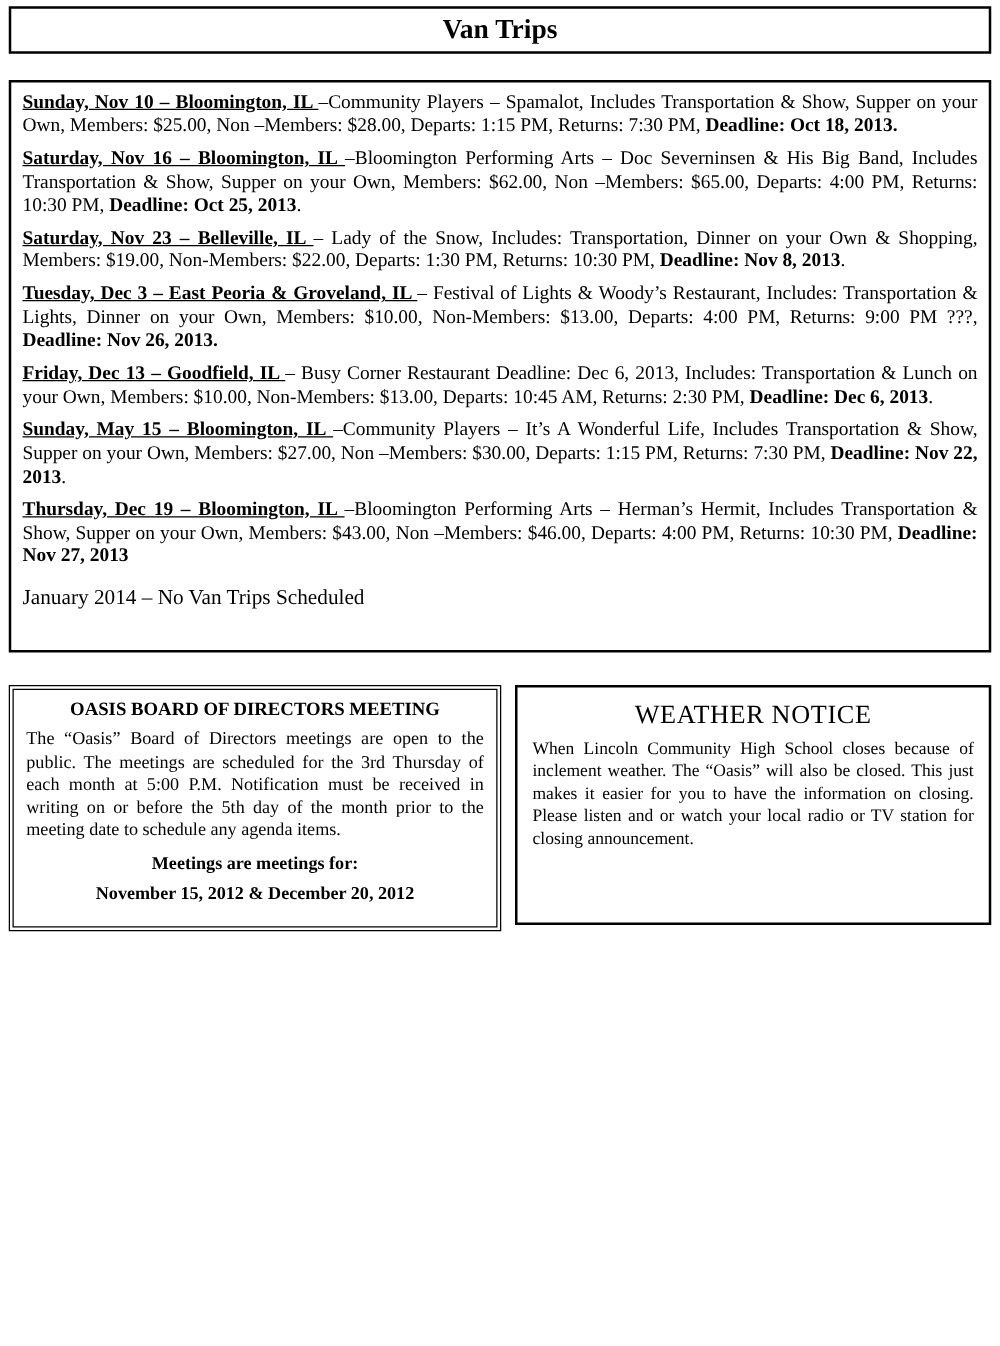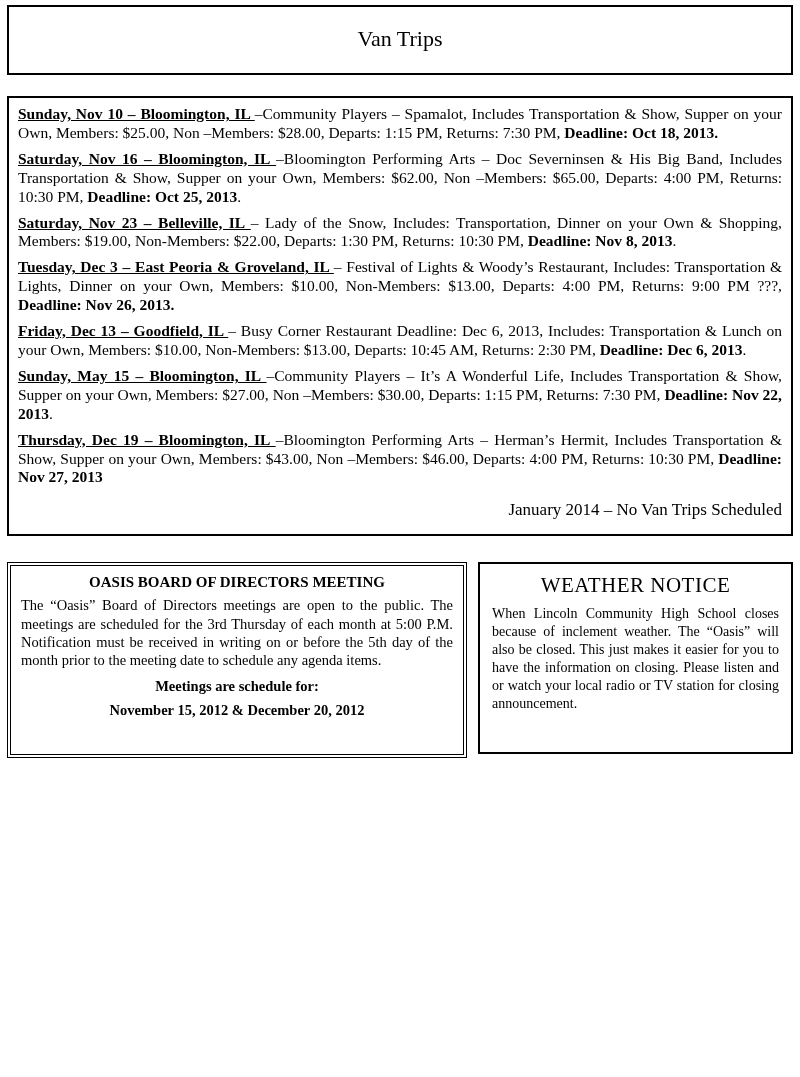--- a/index.html
+++ b/index.html
@@ -12,41 +12,41 @@
     position: relative;
   }
   .page { position: absolute; inset: 0; padding: 5px 7px 0 7px; }
 
   .title-box {
     border: 2px solid #000;
     text-align: center;
     padding: 3px 0 5px 0;
     margin-bottom: 21px;
   }
-  .page-title { font-size: 22px; font-weight: 400; margin: 16px; }
+  .page-title { font-size: 22px; font-weight: 700; margin: 0; }
 
   .trips-box {
     border: 2px solid #000;
-    padding: 7px 9px 8px 9px;
+    padding: 7px 9px 26px 9px;
     margin-bottom: 26px;
   }
   p.trip {
     font-size: 15.5px;
     line-height: 1.22;
     text-align: justify;
     margin: 0 0 7px 0;
   }
   .trip-heading { font-weight: 700; text-decoration: underline; }
   .trip-deadline { font-weight: 700; }
-  p.no-trips { font-size: 17px; text-align: right; margin: 13px 0 6px 0; }
+  p.no-trips { font-size: 17px; text-align: left; margin: 13px 0 6px 0; }
 
   .bottom-row { display: flex; gap: 11px; align-items: flex-start; }
 
   .board-box {
-    width: 460px;
+    width: 394px;
     min-height: 196px;
     border: 4px double #000;
     padding: 6px 10px 10px 10px;
     box-sizing: border-box;
   }
   .board-title { font-size: 15px; font-weight: 700; text-align: center; margin: 2px 0 5px 0; }
   .board-body { font-size: 14.5px; line-height: 1.26; text-align: justify; margin: 0 0 9px 0; }
   .board-line { font-size: 14.5px; font-weight: 700; text-align: center; margin: 0 0 7px 0; }
 
   .weather-box {
@@ -89,21 +89,21 @@
         <p class="trip"><span class="trip-heading">Thursday, Dec 19 – Bloomington, IL </span><span>–Bloomington Performing Arts – Herman’s Hermit, Includes Transportation &amp; Show, Supper on your Own, Members: $43.00, Non –Members: $46.00, Departs: 4:00 PM, Returns: 10:30 PM, </span><span class="trip-deadline">Deadline: Nov 27, 2013</span></p>
       </div>
     <p class="no-trips">January 2014 – No Van Trips Scheduled</p>
   </div>
 
   <div class="bottom-row">
 
     <div class="board-box">
       <div class="board-title">OASIS BOARD OF DIRECTORS MEETING</div>
       <p class="board-body">The “Oasis” Board of Directors meetings are open to the public.  The meetings are scheduled for the 3rd Thursday of each month at 5:00 P.M.  Notification must be received in writing on or before the 5th day of the month prior to the meeting date to schedule any agenda items.</p>
-      <div class="board-line">Meetings are schedule for:</div>
+      <div class="board-line">Meetings are meetings for:</div>
       <div class="board-line">November 15, 2012 &amp; December 20, 2012</div>
     </div>
 
     <div class="weather-box">
       <div class="weather-title">WEATHER NOTICE</div>
       <p class="weather-body">When Lincoln Community High School closes because of inclement weather.  The “Oasis” will also be closed.  This just makes it easier for you to have the information on closing.  Please listen and or watch your local radio or TV station for closing announcement.</p>
     </div>
 
   </div>
 

